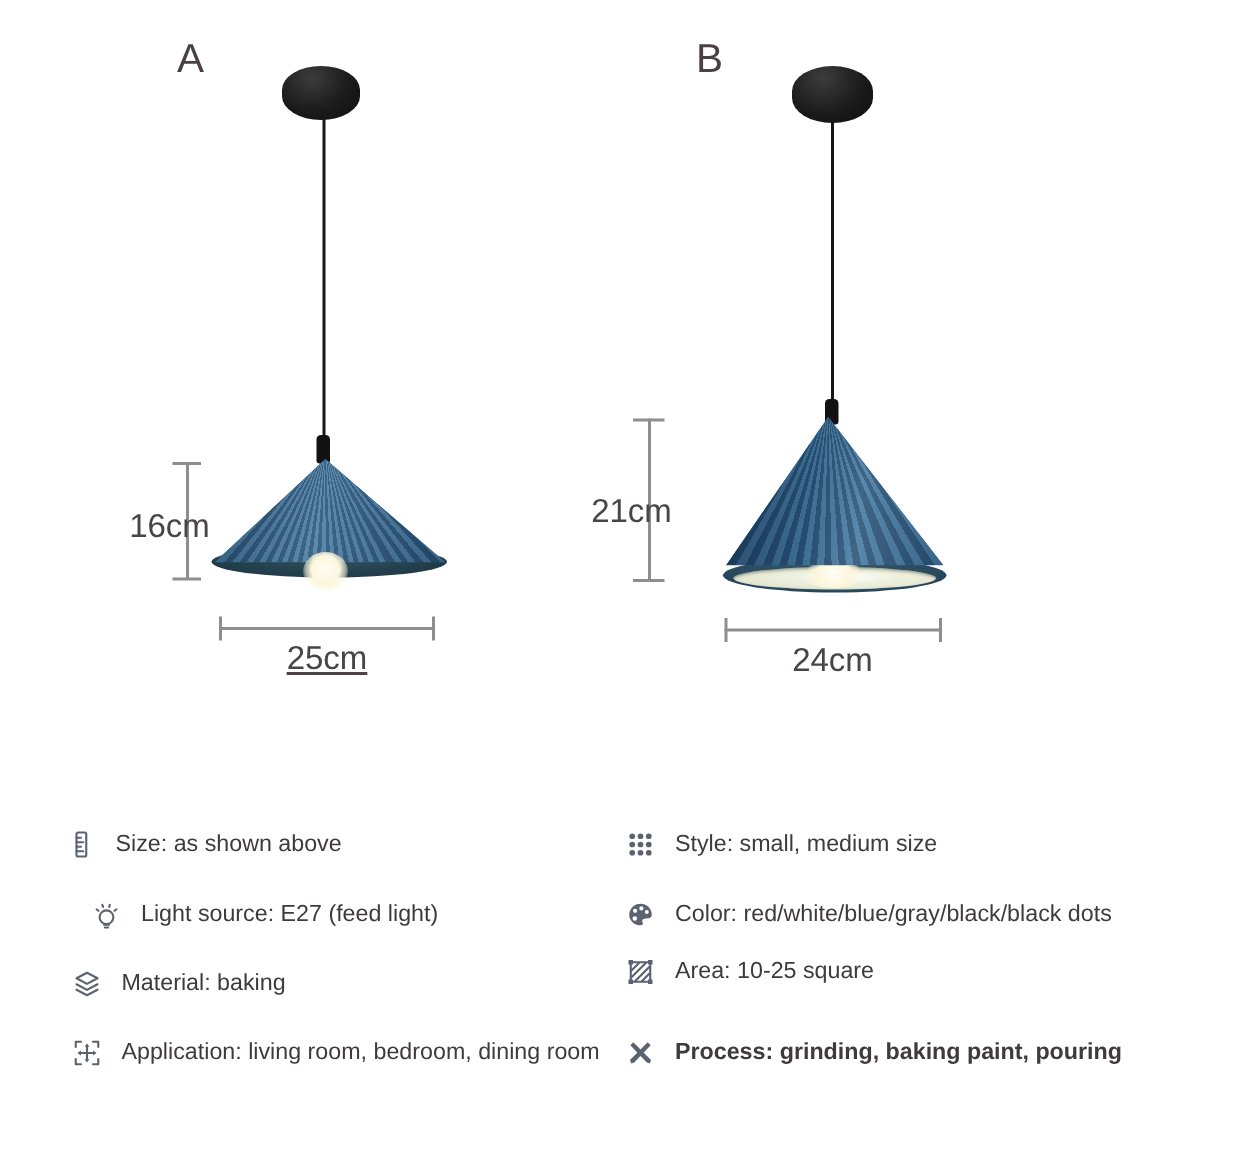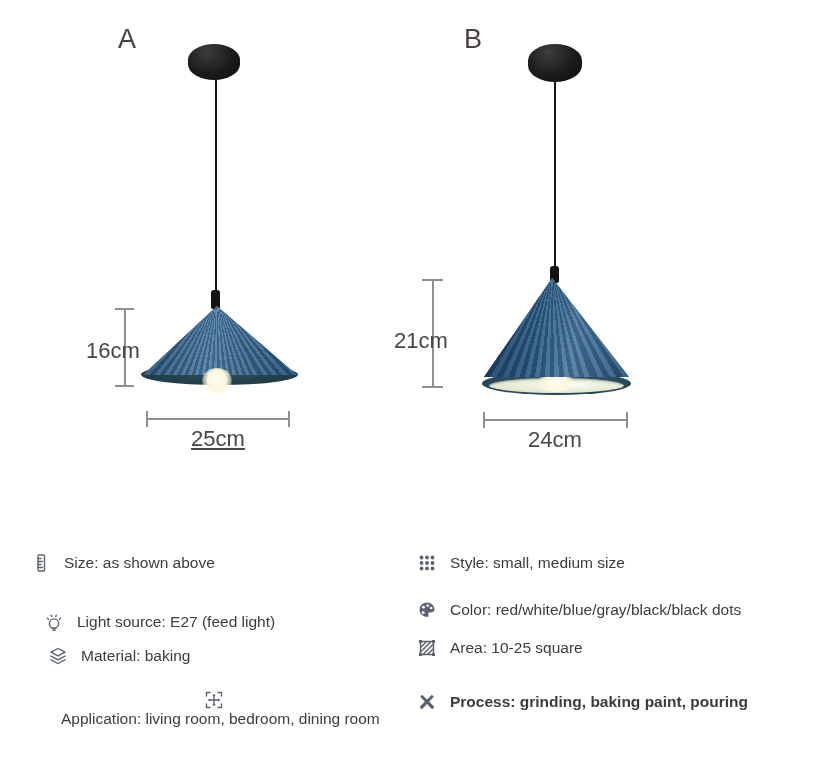--- a/index.html
+++ b/index.html
@@ -102,32 +102,32 @@
     <div class="dim-tick-h" style="left:422px;top:279px;width:21px;"></div>
     <div class="dim-tick-h" style="left:422px;top:386px;width:21px;"></div>
     <div class="dim-label right" style="left:366px;top:328px;width:58px;">21cm</div>
 
     <div class="dim-line-h" style="left:483px;top:419px;width:144px;"></div>
     <div class="dim-tick-v" style="left:483px;top:412px;height:16px;"></div>
     <div class="dim-tick-v" style="left:626px;top:412px;height:16px;"></div>
     <div class="dim-label center" style="left:505px;top:427px;width:100px;">24cm</div>
   </div>
 
-  <div class="spec-row" style="left:31px;top:551px;">
+  <div class="spec-row" style="left:44px;top:551px;">
     <svg class="spec-icon" viewBox="0 0 20 20">
       <rect class="ico" x="7" y="2" width="6.5" height="16" rx="1"></rect>
       <line class="ico" x1="7" y1="5.5" x2="10" y2="5.5"></line>
       <line class="ico" x1="7" y1="8.5" x2="11.5" y2="8.5"></line>
       <line class="ico" x1="7" y1="11.5" x2="10" y2="11.5"></line>
       <line class="ico" x1="7" y1="14.5" x2="11.5" y2="14.5"></line>
     </svg>
     <span class="spec-text">Size: as shown above</span>
   </div>
 
-  <div class="spec-row" style="left:44px;top:598px;margin-top:12px;">
+  <div class="spec-row" style="left:61px;top:598px;">
     <svg class="spec-icon" viewBox="0 0 20 20">
       <circle class="ico" cx="10" cy="11.5" r="4.6"></circle>
       <line class="ico" x1="8.3" y1="16.5" x2="11.7" y2="16.5"></line>
       <line class="ico" x1="8.9" y1="18.3" x2="11.1" y2="18.3"></line>
       <line class="ico" x1="3.4" y1="6.2" x2="4.6" y2="7.2"></line>
       <line class="ico" x1="7.2" y1="3.2" x2="7.7" y2="4.6"></line>
       <line class="ico" x1="12.2" y1="3.2" x2="11.8" y2="4.6"></line>
       <line class="ico" x1="16.6" y1="6.2" x2="15.4" y2="7.2"></line>
     </svg>
     <span class="spec-text">Light source: E27 (feed light)</span>
@@ -135,21 +135,21 @@
 
   <div class="spec-row" style="left:48px;top:644px;">
     <svg class="spec-icon" viewBox="0 0 20 20">
       <path class="ico" d="M10 2.5 L17 6.2 L10 9.9 L3 6.2 Z"></path>
       <path class="ico" d="M3 10.2 L10 13.9 L17 10.2"></path>
       <path class="ico" d="M3 13.8 L10 17.5 L17 13.8"></path>
     </svg>
     <span class="spec-text">Material: baking</span>
   </div>
 
-  <div class="spec-row" style="left:48px;top:690px;flex-direction:column;">
+  <div class="spec-row" style="left:48px;top:690px;">
     <svg class="spec-icon" viewBox="0 0 20 20">
       <path class="ico" d="M2.5 6 V2.5 H6"></path>
       <path class="ico" d="M14 2.5 H17.5 V6"></path>
       <path class="ico" d="M17.5 14 V17.5 H14"></path>
       <path class="ico" d="M6 17.5 H2.5 V14"></path>
       <line class="ico" x1="10" y1="5.4" x2="10" y2="14.6"></line>
       <line class="ico" x1="5.4" y1="10" x2="14.6" y2="10"></line>
       <path class="ico-fill" d="M10 3.6 L8.4 5.9 H11.6 Z"></path>
       <path class="ico-fill" d="M10 16.4 L8.4 14.1 H11.6 Z"></path>
       <path class="ico-fill" d="M3.6 10 L5.9 8.4 V11.6 Z"></path>

